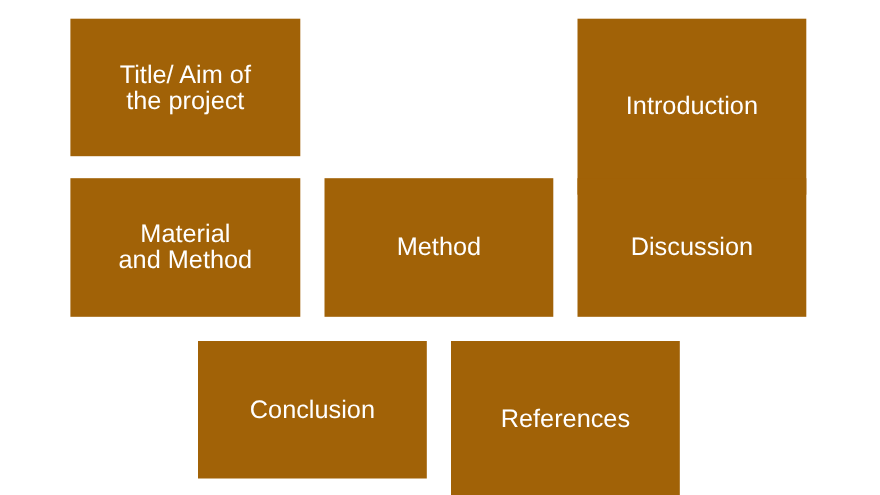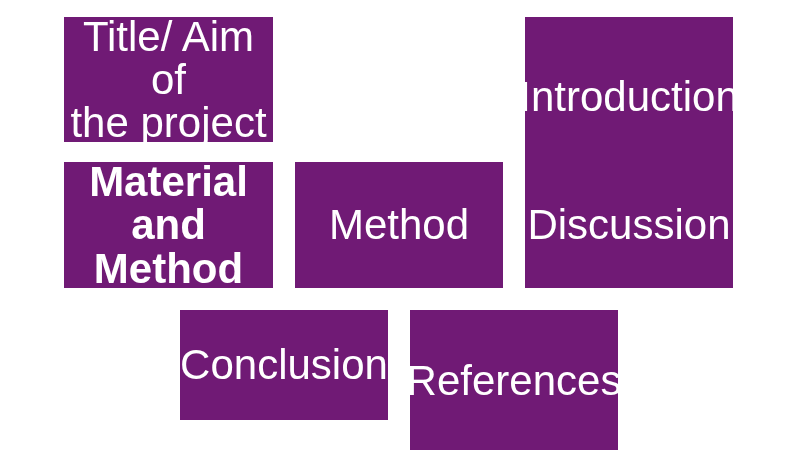--- a/index.html
+++ b/index.html
@@ -10,41 +10,41 @@
   }
   .slide {
     position: relative;
     width: 800px;
     height: 450px;
     background: #ffffff;
     overflow: hidden;
   }
   .box {
     position: absolute;
-    background: #701a75;
+    background: #a16207;
     color: #ffffff;
     display: flex;
     align-items: center;
     justify-content: center;
     text-align: center;
-    font-size: 42px;
+    font-size: 23px;
     line-height: 1.03;
     white-space: pre-line;
     user-select: none;
   }
   
   .b1 { left: 64px;  top: 17px;  width: 209px; height: 125px; }
   .b2 { left: 295px; top: 17px;  width: 208px; height: 125px; }
   .b3 { left: 525px; top: 17px;  width: 208px; height: 160px; }
   
-  .b4 { left: 64px;  top: 162px; width: 209px; height: 126px; font-weight: bold; }
+  .b4 { left: 64px;  top: 162px; width: 209px; height: 126px; }
   .b5 { left: 295px; top: 162px; width: 208px; height: 126px; }
   .b6 { left: 525px; top: 162px; width: 208px; height: 126px; }
   
-  .b7 { left: 180px; top: 310px; width: 208px; height: 110px; }
+  .b7 { left: 180px; top: 310px; width: 208px; height: 125px; }
   .b8 { left: 410px; top: 310px; width: 208px; height: 141px; }
 </style>
 </head>
 <body>
 
 <div class="slide">
   <div class="box b1">Title/ Aim of
 the project</div>
   <div class="box b3">Introduction</div>
   <div class="box b4">Material

